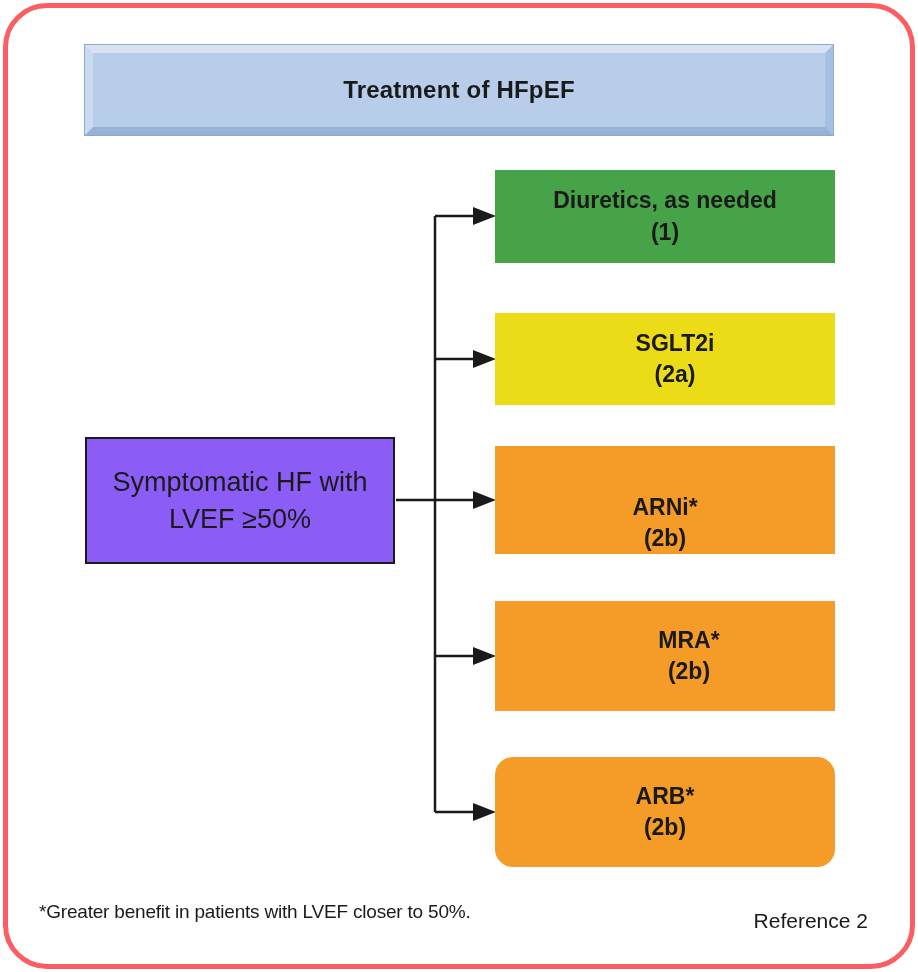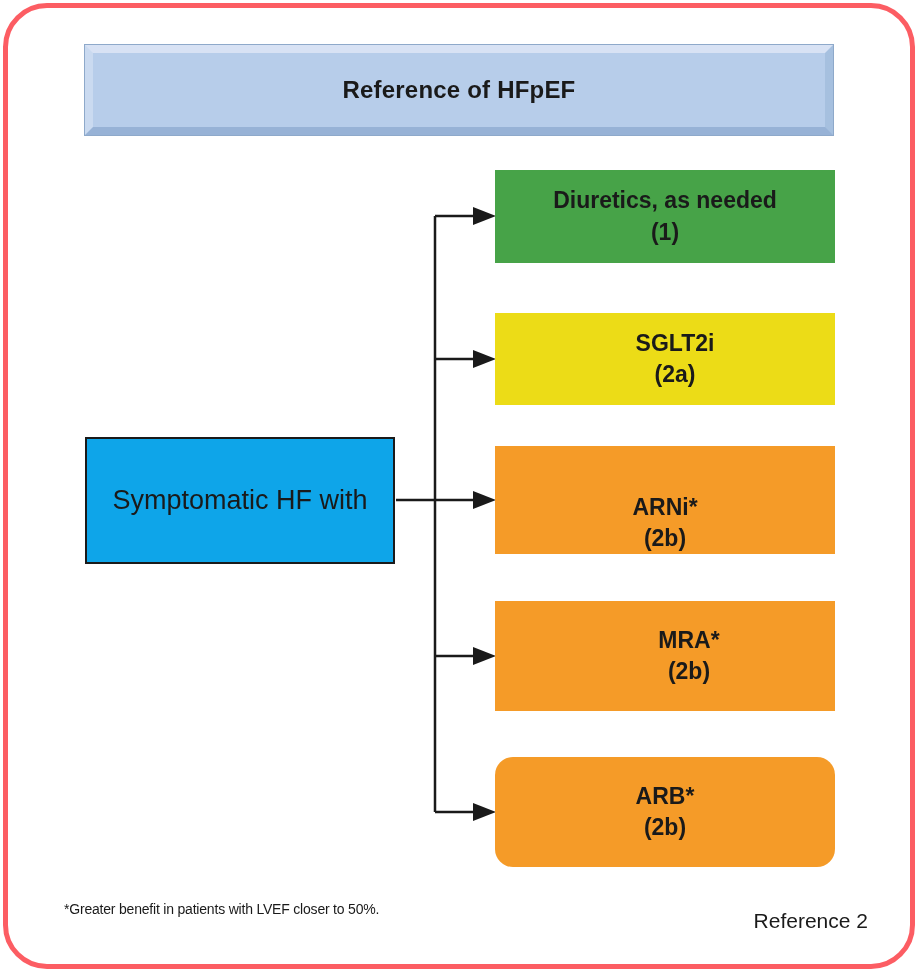--- a/index.html
+++ b/index.html
@@ -32,42 +32,42 @@
     box-shadow:0 0 0 1px #8ea9ca;
     display:flex; align-items:center; justify-content:center;
   }
   .header-title {
     font-size:24px; font-weight:bold; letter-spacing:.2px;
   }
 
   
   .source-box {
     position:absolute; left:85px; top:437px; width:310px; height:127px;
-    background:#0ea5e9; border:2px solid #1a1a1a;
+    background:#8b5cf6; border:2px solid #1a1a1a;
     display:flex; flex-direction:column; align-items:center; justify-content:center;
     text-align:center; font-size:27px; line-height:1.35;
   }
 
   
   .treatment {
     position:absolute; left:495px; width:340px;
     display:flex; flex-direction:column; align-items:center; justify-content:center;
     text-align:center; font-size:23px; font-weight:bold; line-height:1.35;
   }
   .t0 { top:170px; height:93px; }
   .t1 { top:313px; height:92px;padding-left:20px; }
   .t2 { top:446px; height:108px; }
   .t3 { top:601px; height:110px; }
   .t4 { top:757px; height:110px;border-radius:18px; }
 
   svg.connectors { position:absolute; left:0; top:0; width:918px; height:972px; pointer-events:none; }
 
   .footnote {
-    position:absolute; left:64px; top:901px;
-    font-size:14px; letter-spacing:-.2px;
+    position:absolute; left:39px; top:901px;
+    font-size:19px; letter-spacing:-.2px;
   }
   .reference {
     position:absolute; top:909px; right:50px;
     font-size:21px;
   }
 </style>
 </head>
 <body>
 
 <div class="canvas">
@@ -87,25 +87,26 @@
     <g fill="#1a1a1a" stroke="none">
       <polygon points="473,207 496,216 473,225"></polygon>
       <polygon points="473,350 496,359 473,368"></polygon>
       <polygon points="473,491 496,500 473,509"></polygon>
       <polygon points="473,647 496,656 473,665"></polygon>
       <polygon points="473,803 496,812 473,821"></polygon>
     </g>
   </svg>
 
   <div class="header">
-    <div class="header-title">Reference of HFpEF</div>
+    <div class="header-title">Treatment of HFpEF</div>
   </div>
 
   <div class="source-box">
     <span>Symptomatic HF with</span>
+    <span>LVEF ≥50%</span>
   </div>
 
   <div class="treatment t0" style="background: rgb(71, 163, 72);">
     <span>Diuretics, as needed</span>
     <span>(1)</span>
   </div>
   <div class="treatment t1" style="background: rgb(236, 220, 23);">
     <span>SGLT2i</span>
     <span>(2a)</span>
   </div>

